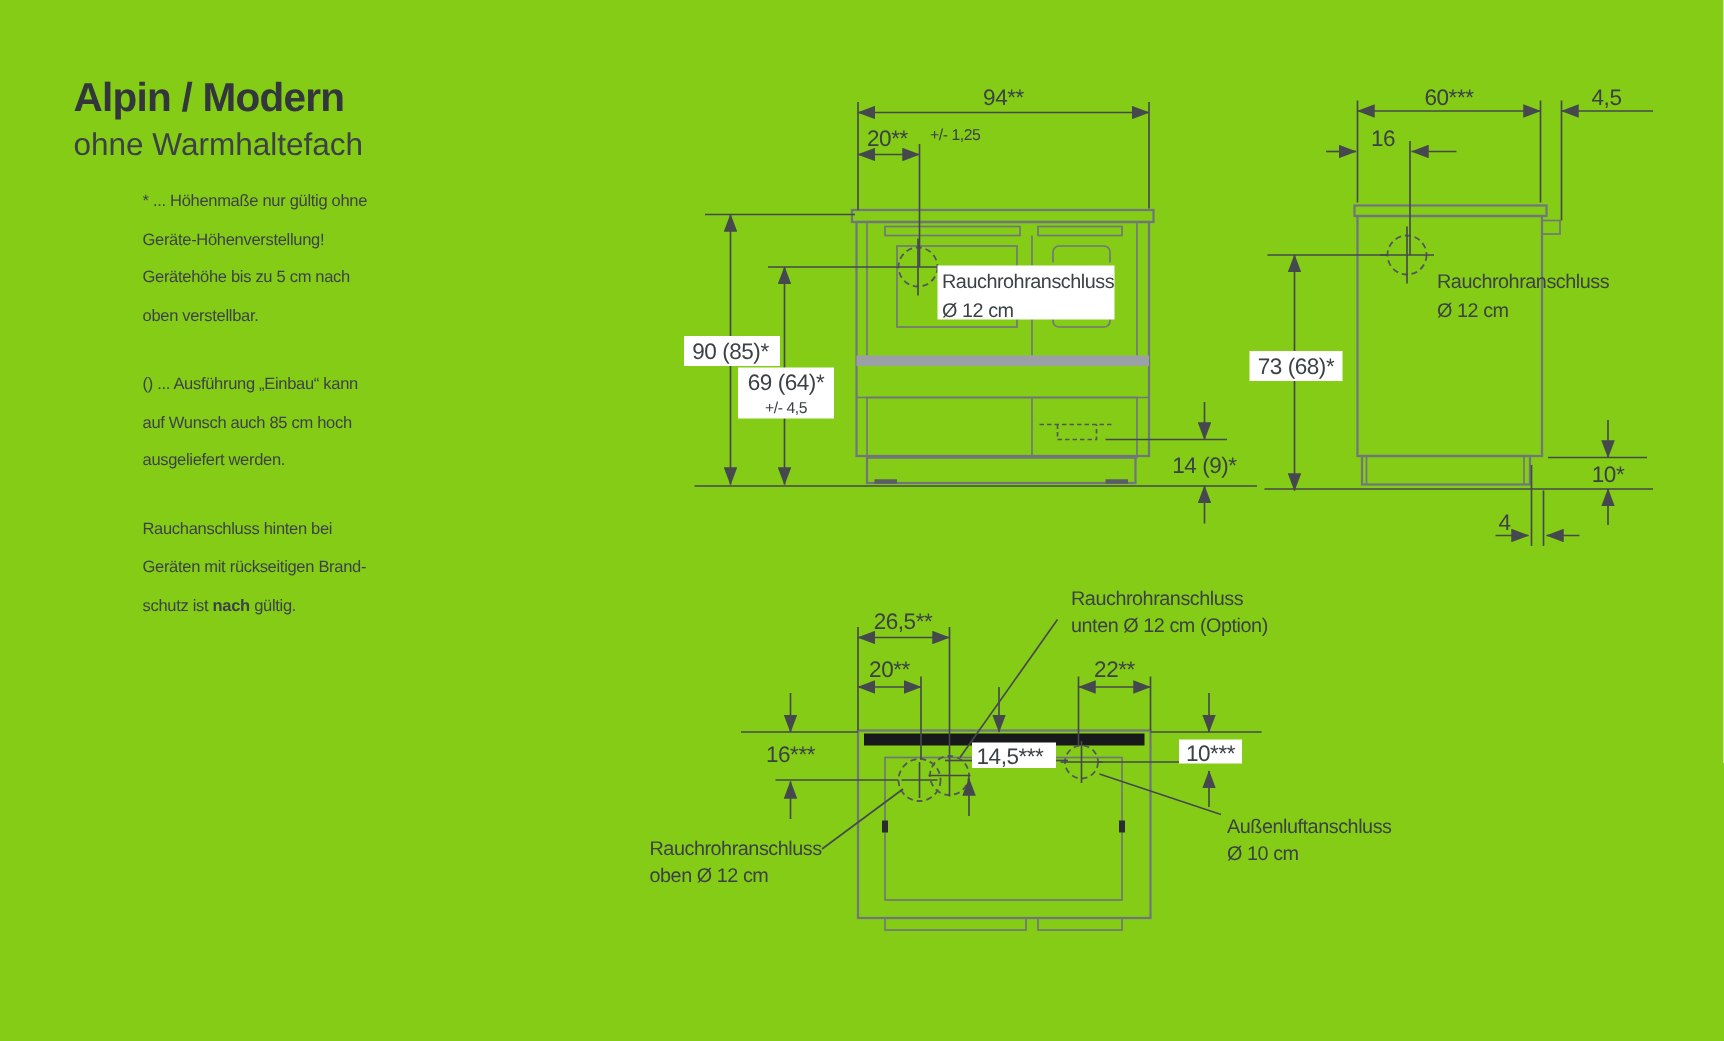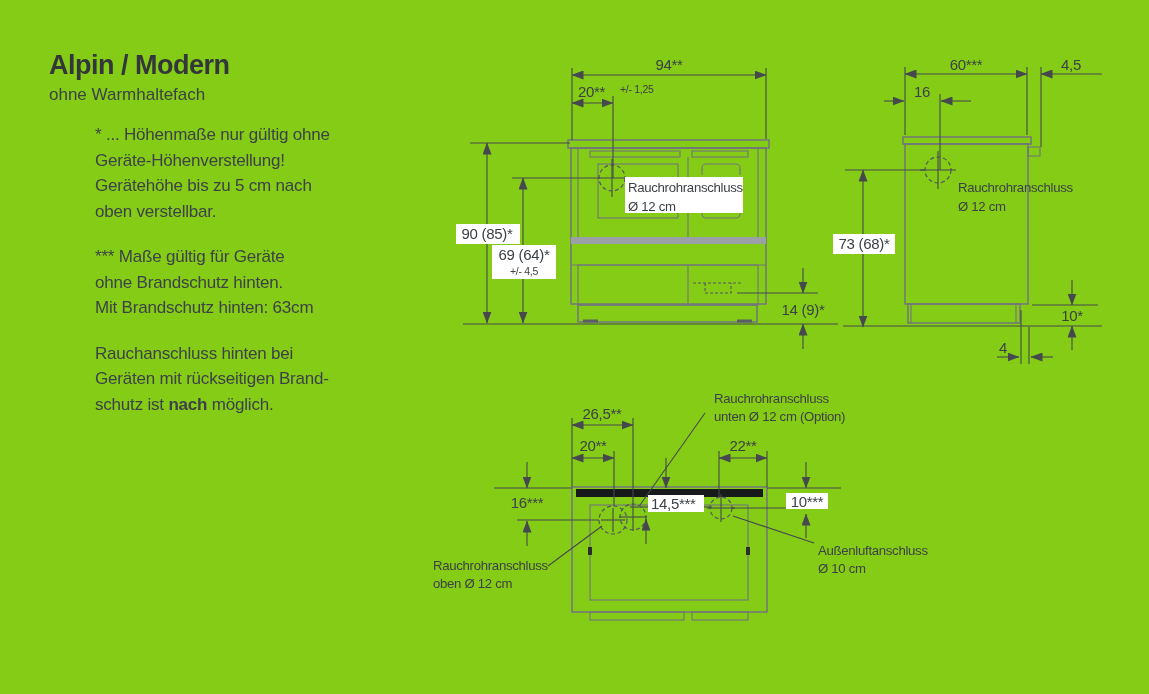--- a/index.html
+++ b/index.html
@@ -1,20 +1,20 @@
 <!DOCTYPE html>
 <html><head>
 <meta charset="utf-8">
 <style>
   html,body{margin:0;padding:0;background:#fff;}
   #canvas{position:relative;width:1149px;height:694px;background:#84cc16;overflow:hidden;
           font-family:"Liberation Sans",sans-serif;color:#3c4146;}
   #title{position:absolute;left:49px;top:50px;font-size:27px;font-weight:bold;color:#33373b;letter-spacing:-0.5px;}
-  #subtitle{position:absolute;left:49px;top:85px;font-size:17px;color:#3c4146;}
-  #notes{position:absolute;left:95px;top:122px;width:280px;font-size:17px;line-height:25.5px;letter-spacing:-0.2px;color:#3d4247;}
+  #subtitle{position:absolute;left:49px;top:85px;font-size:21px;color:#3c4146;}
+  #notes{position:absolute;left:95px;top:122px;width:280px;font-size:11px;line-height:25.5px;letter-spacing:-0.2px;color:#3d4247;}
   #notes p{margin:0 0 20px 0;white-space:pre-line;}
   #notes strong{font-weight:bold;}
   svg{position:absolute;overflow:visible;}
   svg text{fill:#3c4146;font-family:"Liberation Sans",sans-serif;letter-spacing:-0.3px;}
   .t15{font-size:15px;}
   .t13{font-size:13.2px;}
   .t10{font-size:10.5px;}
   .ol{stroke:#71767b;stroke-width:1.5;fill:none;}
   .ol1{stroke:#71767b;stroke-width:1.1;fill:none;}
   .dm{stroke:#45494e;stroke-width:1.1;fill:none;}
@@ -28,26 +28,26 @@
 <div id="canvas">
 
   <div id="title">Alpin / Modern</div>
   <div id="subtitle">ohne Warmhaltefach</div>
 
   <div id="notes">
     <p>* ... Höhenmaße nur gültig ohne
 Geräte-Höhenverstellung!
 Gerätehöhe bis zu 5 cm nach
 oben verstellbar.</p>
-    <p>***  Maße gültig für Geräte
-ohne Brandschutz hinten.
-Mit Brandschutz hinten: 63cm</p>
+    <p>() ... Ausführung „Einbau“ kann
+auf Wunsch auch 85 cm hoch
+ausgeliefert werden.</p>
     <p><span>Rauchanschluss hinten bei
 Geräten mit rückseitigen Brand-
-schutz ist </span><strong>nach</strong><span> möglich.</span></p>
+schutz ist </span><strong>nach</strong><span> gültig.</span></p>
   </div>
 
   <svg style="left:455px;top:40px;" width="390" height="310" viewBox="455 40 390 310">
     <defs>
       <marker id="af" markerUnits="userSpaceOnUse" markerWidth="12" markerHeight="9" refX="11.5" refY="4.5" orient="auto-start-reverse">
         <path d="M0 0 L12 4.5 L0 9 Z" fill="#45494e"></path>
       </marker>
     </defs>
 
     <rect class="ol" x="568" y="140" width="201" height="8"></rect>

